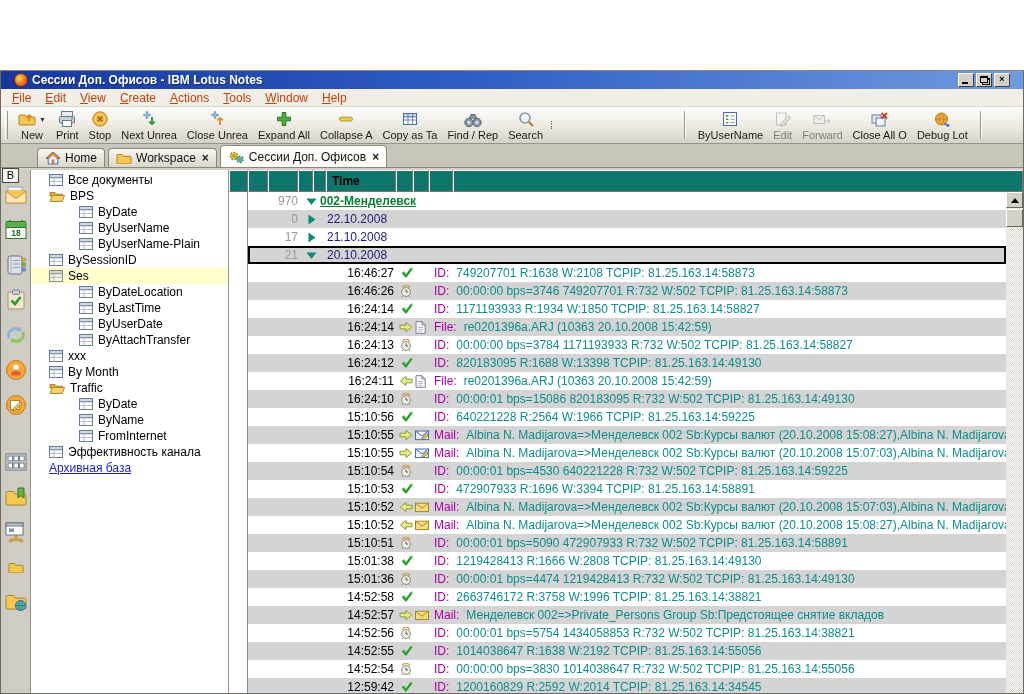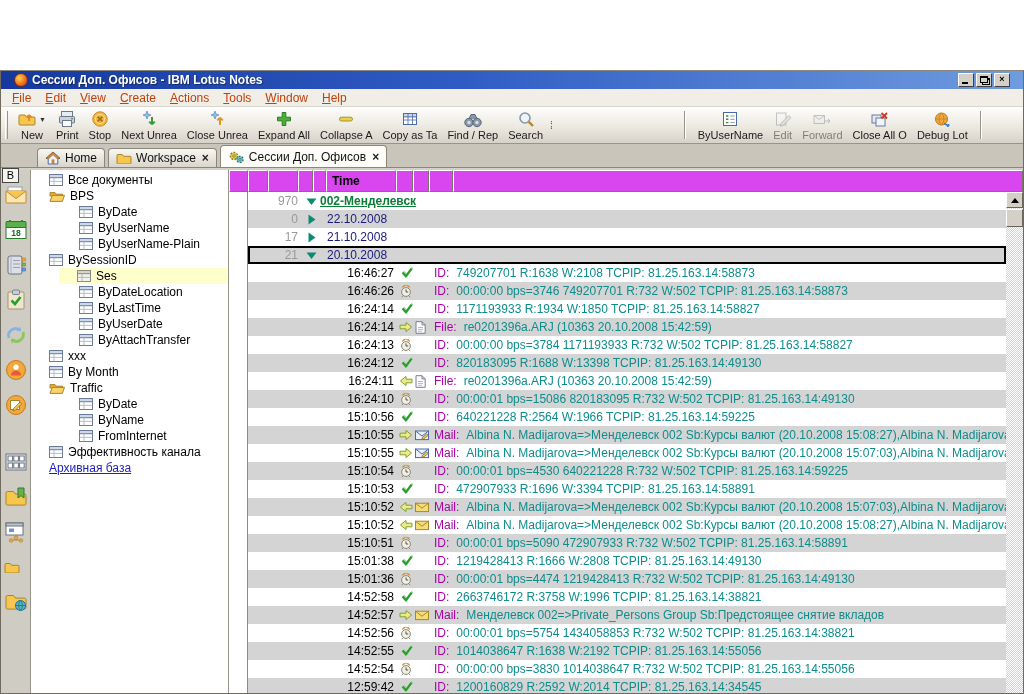--- a/index.html
+++ b/index.html
@@ -44,31 +44,31 @@
          background:linear-gradient(#f9f7f2,#d9d5cb); border:1px solid #8a8678; border-bottom:none;
          border-radius:4px 4px 0 0; color:#111; white-space:nowrap; }
   .tab.active { background:#fdfcf9; height:22px; font-weight:normal; }
   .tabclose { font-weight:bold; font-size:12px; color:#222; margin-left:2px; }
   
   .content { position:absolute; top:99px; left:0; right:0; bottom:0; display:flex; }
   .bookmarkbar { width:30px; background:#cfccc3; border-right:1px solid #98948a; position:relative;
                  display:flex; flex-direction:column; align-items:center; padding-top:14px; gap:13px; flex:none; }
   .bbox { position:absolute; top:-2px; left:1px; width:17px; height:15px; background:#f6f4ee;
           border:1px solid #444; font-size:11px; line-height:13px; text-align:center; z-index:5; color:#000; }
-  .bicon { width:24px; height:22px; display:flex; align-items:center; }
+  .bicon { width:24px; height:22px; display:flex; align-items:center; justify-content:center; }
   .sidebar { width:198px; background:#fff; border-right:1px solid #98948a; padding-top:2px;
              font-size:12px; overflow:hidden; flex:none; }
   .sitem { height:16px; display:flex; align-items:center; gap:5px; padding-left:18px; white-space:nowrap; color:#000; }
   .sitem.lvl1 { padding-left:48px; }
-  .sitem.selected { background:var(--selyellow);margin-left:28px; }
+  .sitem.selected { background:var(--selyellow); }
   .sitem .slink { color:#2222bb; text-decoration:underline; }
   
   .viewwrap { flex:1; position:relative; background:#fff; overflow:hidden; }
   .view-header { position:absolute; top:0; left:0; right:0; height:22px; display:flex; }
-  .hcell { height:22px; background:#d946ef; border:1px solid; border-color:#fff #7a766c #7a766c #fff;
+  .hcell { height:22px; background:#0f766e; border:1px solid; border-color:#fff #7a766c #7a766c #fff;
            font-size:12px; font-weight:bold; color:#000; padding:3px 0 0 5px; flex:none; }
   .hcell.flex { flex:1; }
   .rowsarea { position:absolute; top:22px; left:0; right:17px; bottom:0; background:#fff; overflow:hidden; }
   .gutter { position:absolute; left:0; top:0; bottom:0; width:19px; background:#fff;
             border-right:1px solid #8a8a8a; z-index:3; }
   .vrow { margin-left:19px; height:18px; display:flex; align-items:center; font-size:12px;
           white-space:nowrap; overflow:hidden; background:#fff; }
   .vrow.alt { background:var(--altgray); }
   .vrow.selected { box-shadow:inset 0 0 0 2px #000; }
   .count { width:50px; text-align:right; color:var(--countgray); flex:none; }

